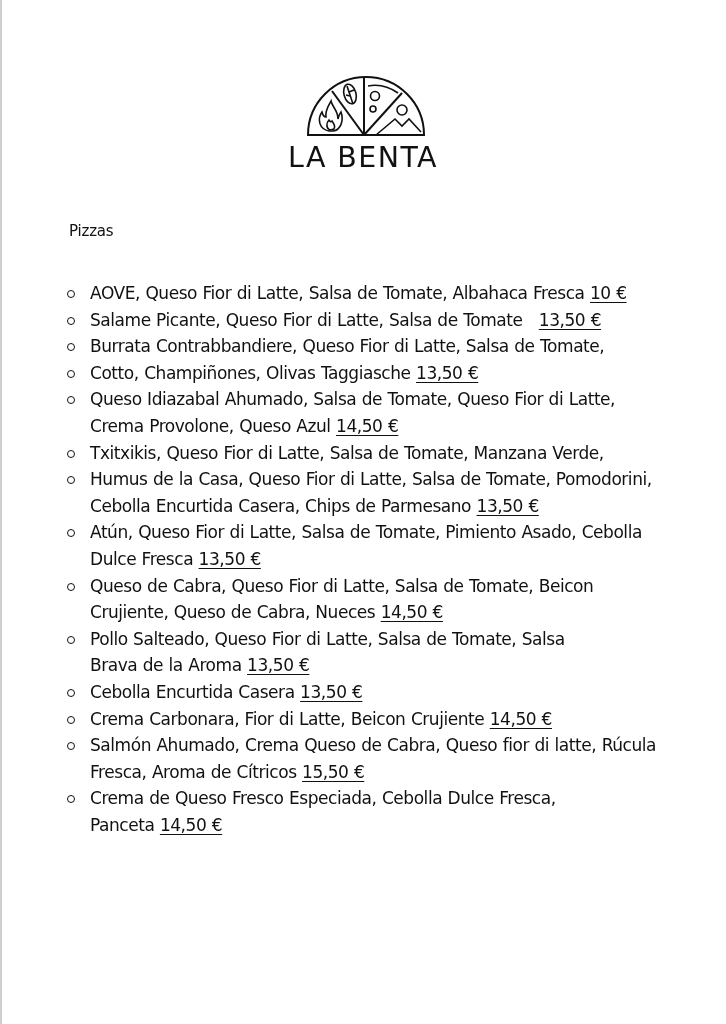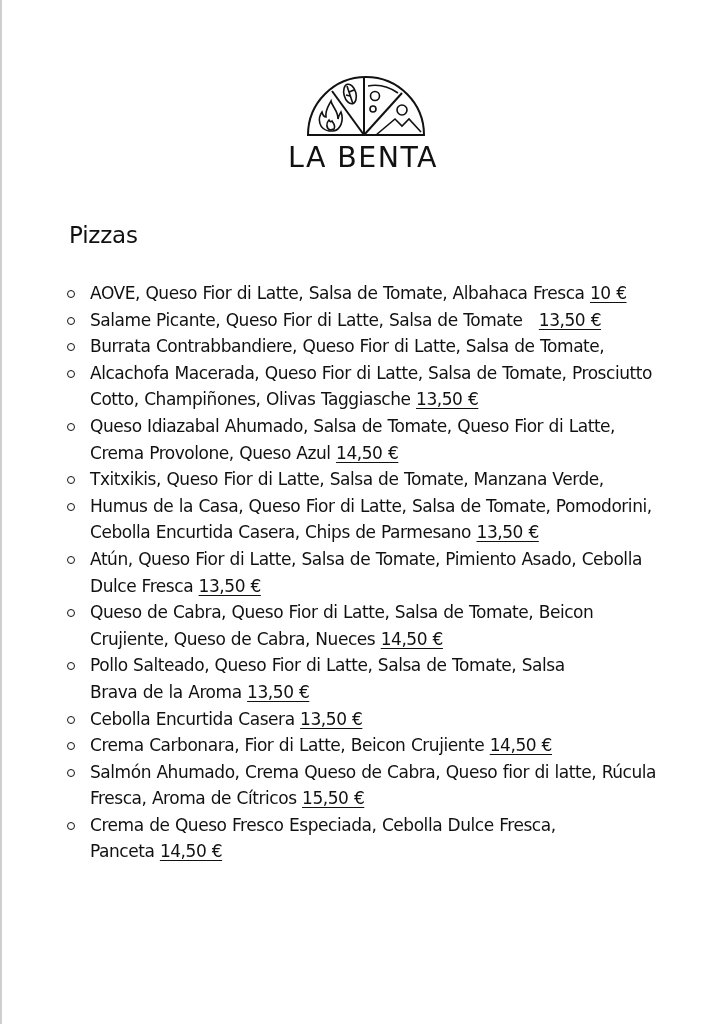--- a/index.html
+++ b/index.html
@@ -8,21 +8,21 @@
     font-family: "DejaVu Sans", sans-serif; color: #111111;
   }
   .left-edge { position: absolute; left: 0; top: 0; width: 2px; height: 1024px; background: #cfcfcf; }
   .logo { position: absolute; left: 296px; top: 74px; width: 140px; height: 64px; }
   .brand {
     position: absolute; left: 0; width: 726px; top: 140px; text-align: center;
     font-size: 29px; letter-spacing: 1.5px; font-weight: normal; color: #111;
     font-family: "DejaVu Sans", sans-serif; transform: scaleX(0.98);
   }
   .section-title {
-    position: absolute; left: 69px; top: 222px; font-size: 23px; color: #111;
+    position: absolute; left: 69px; top: 222px; font-size: 15px; color: #111;
     letter-spacing: -0.2px;
   }
   .menu {
     position: absolute; left: 64px; top: 280px; width: 620px; margin: 0; padding: 0; list-style: none;
   }
   .item { position: relative; padding-left: 26px; margin-bottom: 0; }
   .bullet {
     position: absolute; left: 3px; top: 10px; width: 8px; height: 8px;
     border: 1.3px solid #111; border-radius: 50%; box-sizing: border-box;
   }
@@ -81,21 +81,20 @@
   <li class="item">
     <span class="bullet"></span>
     <span class="line"><span style="white-space:pre">Salame Picante, Queso Fior di Latte, Salsa de Tomate   </span><span class="price">13,50 €</span></span>
   </li>
   <li class="item">
     <span class="bullet"></span>
     <span class="line">Burrata Contrabbandiere, Queso Fior di Latte, Salsa de Tomate,</span>
   </li>
   <li class="item">
     <span class="bullet"></span>
-    <span class="line">Alcachofa Macerada, Queso Fior di Latte, Salsa de Tomate, Prosciutto</span>
     <span class="line"><span>Cotto, Champiñones, Olivas Taggiasche </span><span class="price">13,50 €</span></span>
   </li>
   <li class="item">
     <span class="bullet"></span>
     <span class="line">Queso Idiazabal Ahumado, Salsa de Tomate, Queso Fior di Latte,</span>
     <span class="line"><span>Crema Provolone, Queso Azul </span><span class="price">14,50 €</span></span>
   </li>
   <li class="item">
     <span class="bullet"></span>
     <span class="line">Txitxikis, Queso Fior di Latte, Salsa de Tomate, Manzana Verde,</span>

